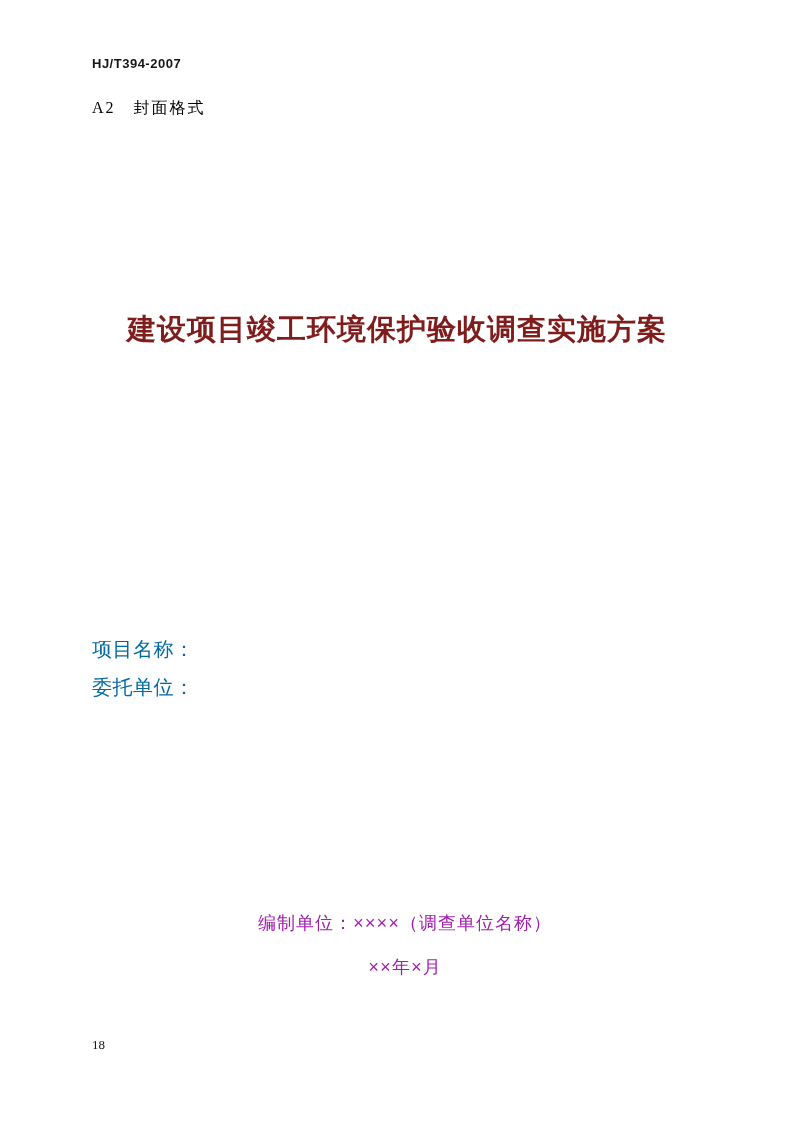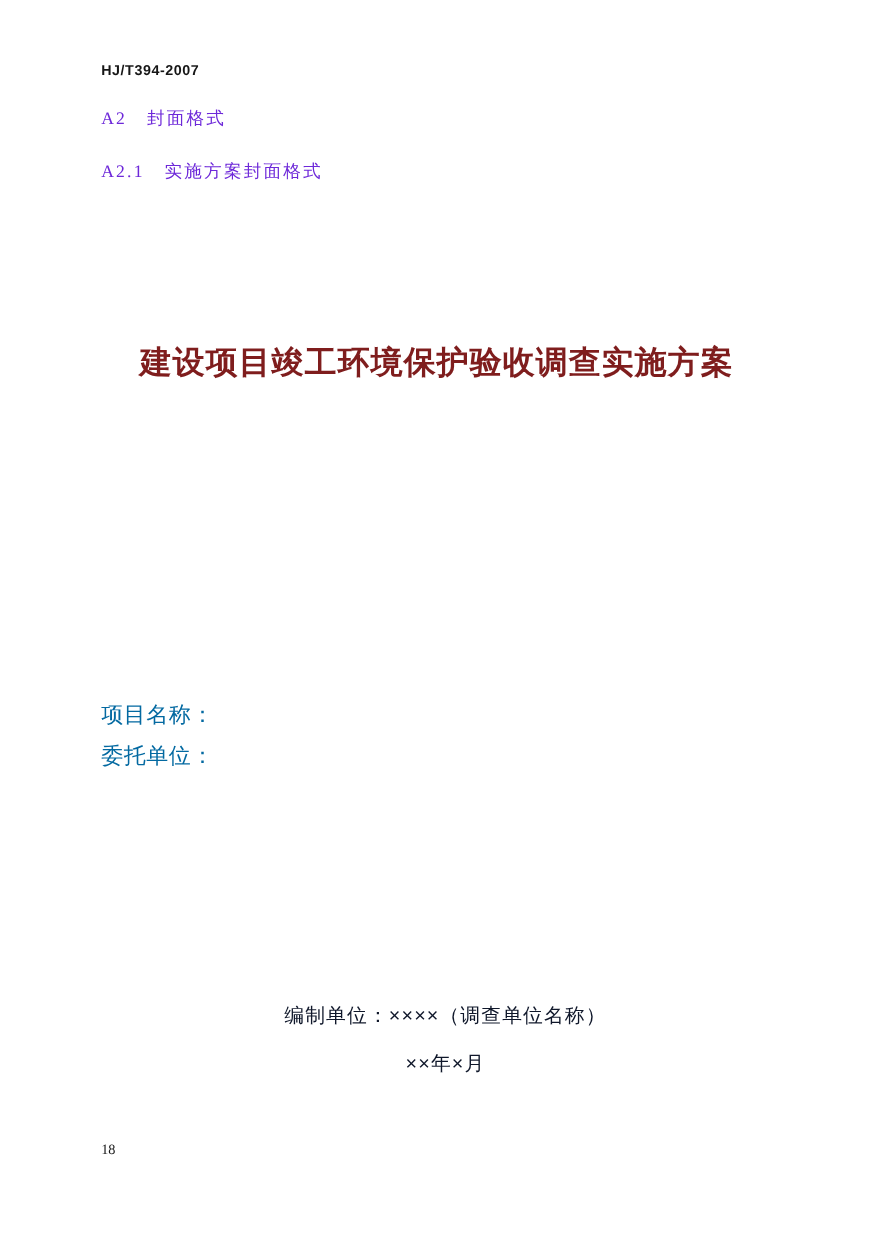--- a/index.html
+++ b/index.html
@@ -25,21 +25,21 @@
     font-weight: 600;
     letter-spacing: 0.5px;
     color: #161616;
   }
   .sec-heading {
     position: absolute;
     left: 92px;
     font-family: "Liberation Serif", "DejaVu Serif", serif;
     font-size: 16px;
     letter-spacing: 2px;
-    color: #6d28d9;
+    color: #000000;
     white-space: pre;
   }
   .sec-heading.level1 { top: 98px; }
   .sec-heading.level2 { top: 146px; }
   .doc-title {
     position: absolute;
     left: 0;
     top: 310px;
     width: 100%;
     text-align: center;
@@ -57,24 +57,24 @@
     letter-spacing: 0.5px;
     color: #0369a1;
   }
   .field.project { top: 636px; }
   .field.client  { top: 674px; }
   .footer-line {
     position: absolute;
     left: 0;
     width: 100%;
     text-align: center;
-    font-family: Liberation Sans, sans-serif;
+    font-family: Liberation Mono, monospace;
     font-size: 18px;
     letter-spacing: 1px;
-    color: #0f172a;
+    color: #a21caf;
     padding-left: 16px;
   }
   .footer-line.prepared { top: 911px; }
   .footer-line.date     { top: 955px; }
   .page-number {
     position: absolute;
     left: 92px;
     top: 1037px;
     font-family: "Liberation Serif", "DejaVu Serif", serif;
     font-size: 13px;
@@ -84,21 +84,20 @@
 </style>
 </head>
 <body>
 
 <div class="page">
 
   <div class="std-code">HJ/T394-2007</div>
 
   <div class="sec-heading level1">A2　封面格式</div>
 
-  <div class="sec-heading level2">A2.1　实施方案封面格式</div>
 
   <div class="doc-title">建设项目竣工环境保护验收调查实施方案</div>
 
   <div class="field project">项目名称：</div>
 
   <div class="field client">委托单位：</div>
 
   <div class="footer-line prepared">编制单位：××××（调查单位名称）</div>
 
   <div class="footer-line date">××年×月</div>

